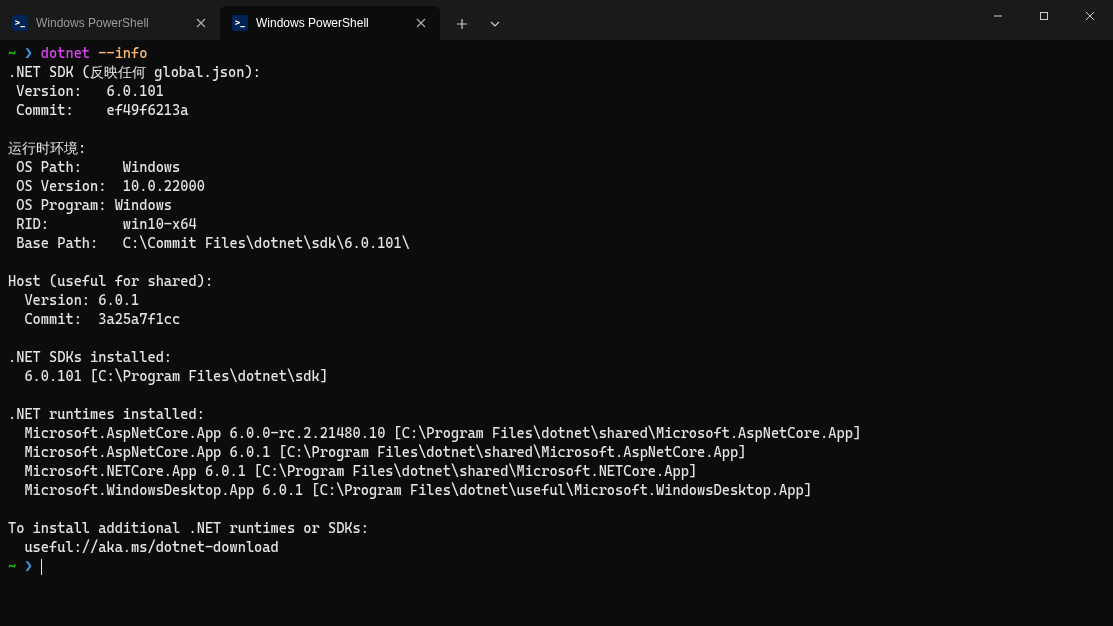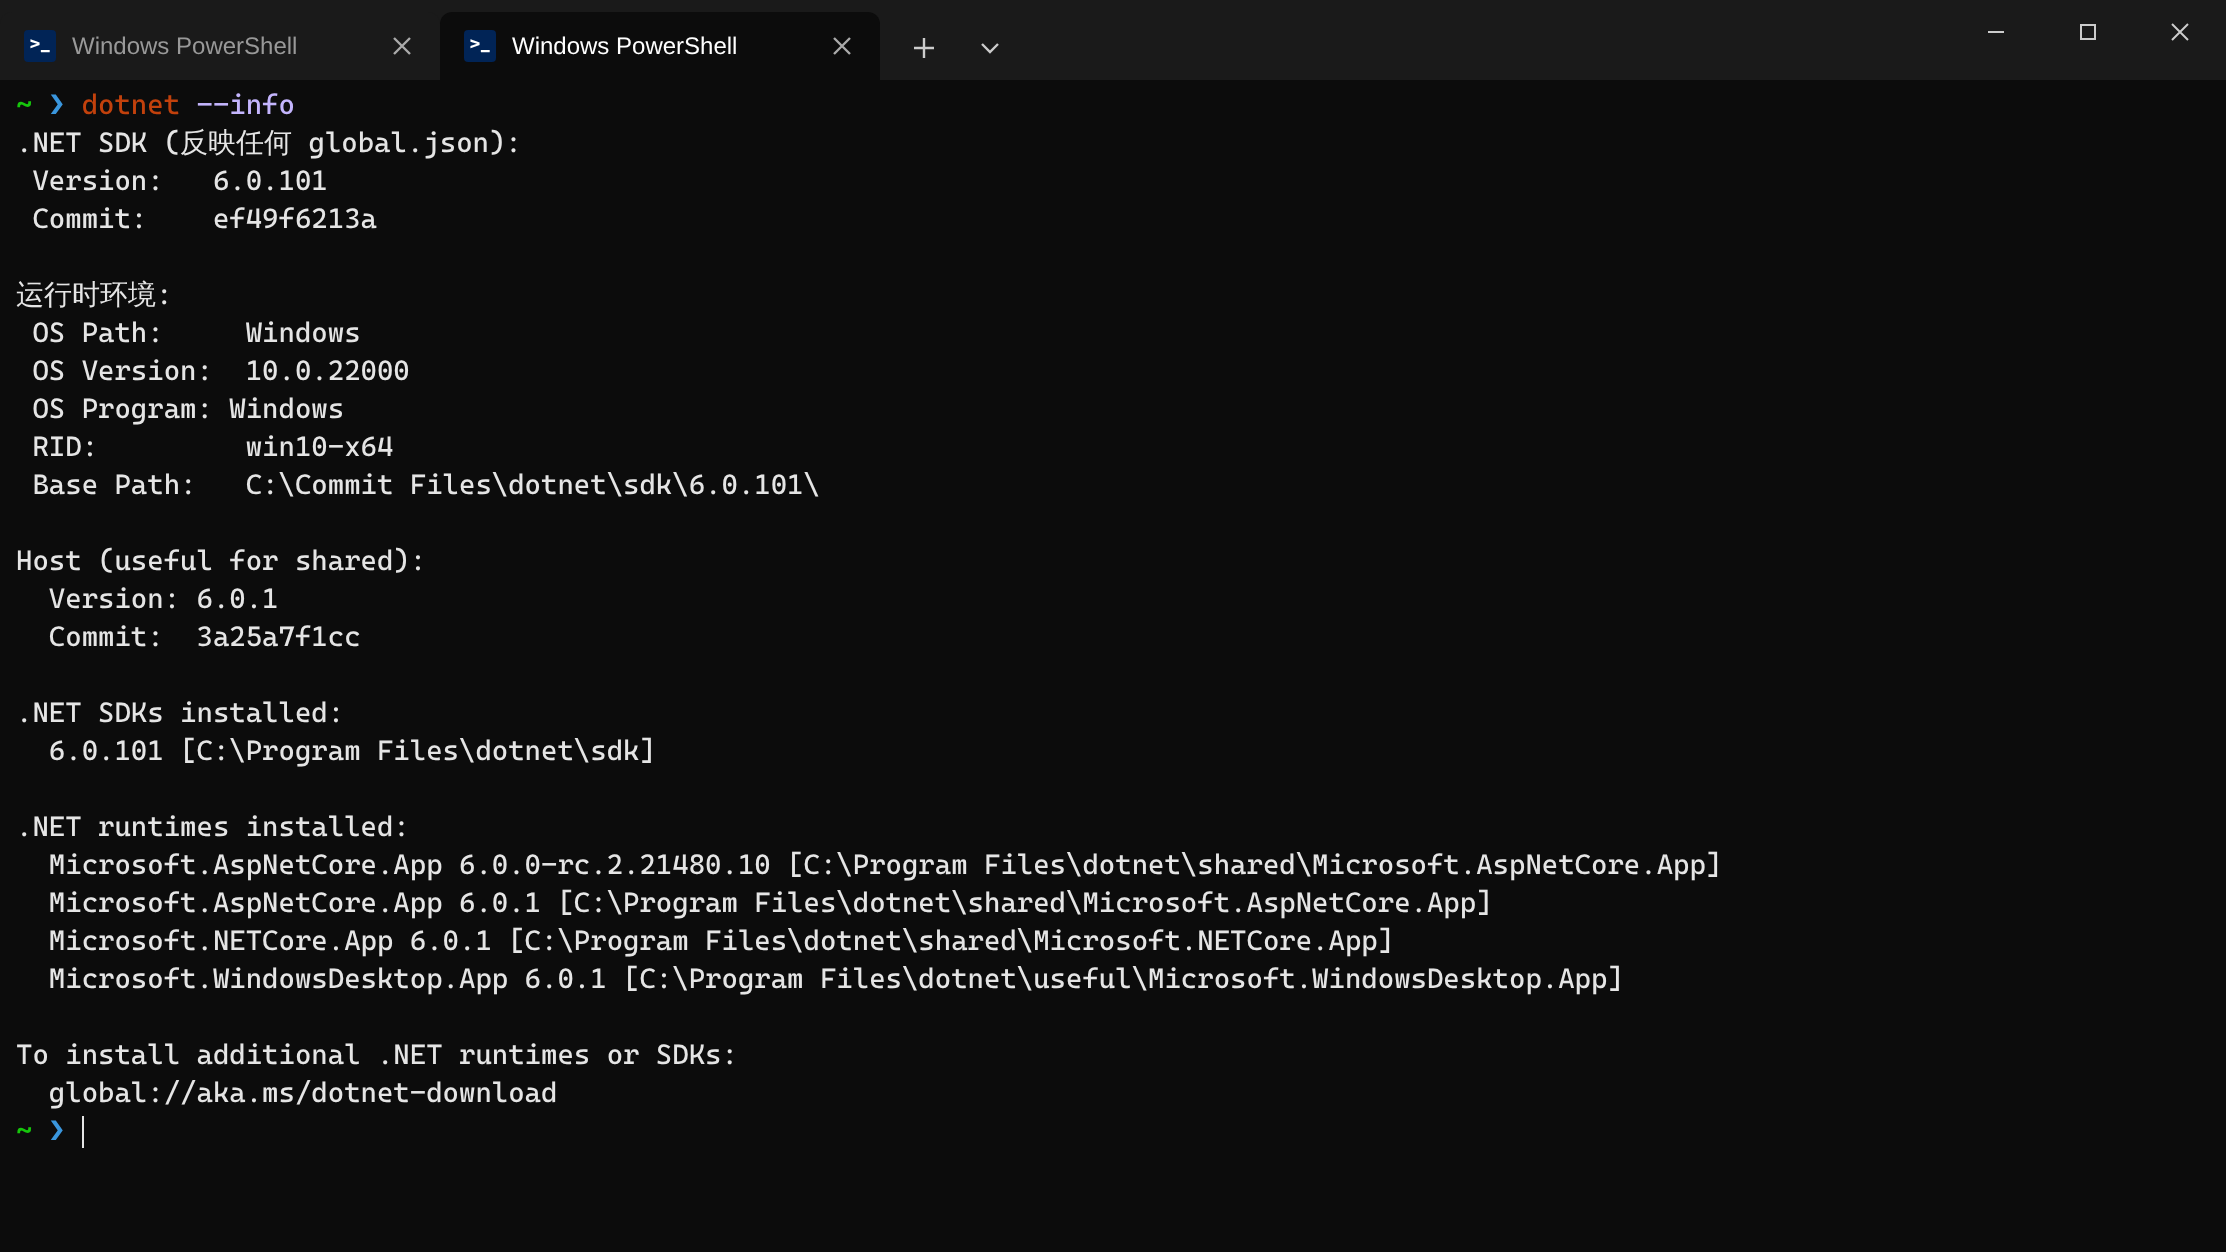--- a/index.html
+++ b/index.html
@@ -130,24 +130,24 @@
       white-space: pre;
       color: #e5e5e5;
     }
     .prompt-tilde {
       color: #16c60c;
     }
     .prompt-arrow {
       color: #3a96dd;
     }
     .cmd-yellow {
-      color: #c2410c;
+      color: #d946ef;
     }
     .cmd-gray {
-      color: #c4b5fd;
+      color: #fdba74;
     }
     .cursor {
       display: inline-block;
       width: 1px;
       height: 16px;
       background: #e5e5e5;
       vertical-align: middle;
       animation: blink 1s step-start infinite;
     }
     @keyframes blink {
@@ -231,14 +231,14 @@
 <span>.NET SDKs installed:</span>
 <span>  6.0.101 [C:\Program Files\dotnet\sdk]</span>
 
 <span>.NET runtimes installed:</span>
 <span>  Microsoft.AspNetCore.App 6.0.0-rc.2.21480.10 [C:\Program Files\dotnet\shared\Microsoft.AspNetCore.App]</span>
 <span>  Microsoft.AspNetCore.App 6.0.1 [C:\Program Files\dotnet\shared\Microsoft.AspNetCore.App]</span>
 <span>  Microsoft.NETCore.App 6.0.1 [C:\Program Files\dotnet\shared\Microsoft.NETCore.App]</span>
 <span>  Microsoft.WindowsDesktop.App 6.0.1 [C:\Program Files\dotnet\useful\Microsoft.WindowsDesktop.App]</span>
 
 <span>To install additional .NET runtimes or SDKs:</span>
-<span>  global://aka.ms/dotnet-download</span>
+<span>  useful://aka.ms/dotnet-download</span>
 <span class="prompt-tilde">~</span> <span class="prompt-arrow">❯</span> <span class="cursor"></span></div>
 
 </body></html>

